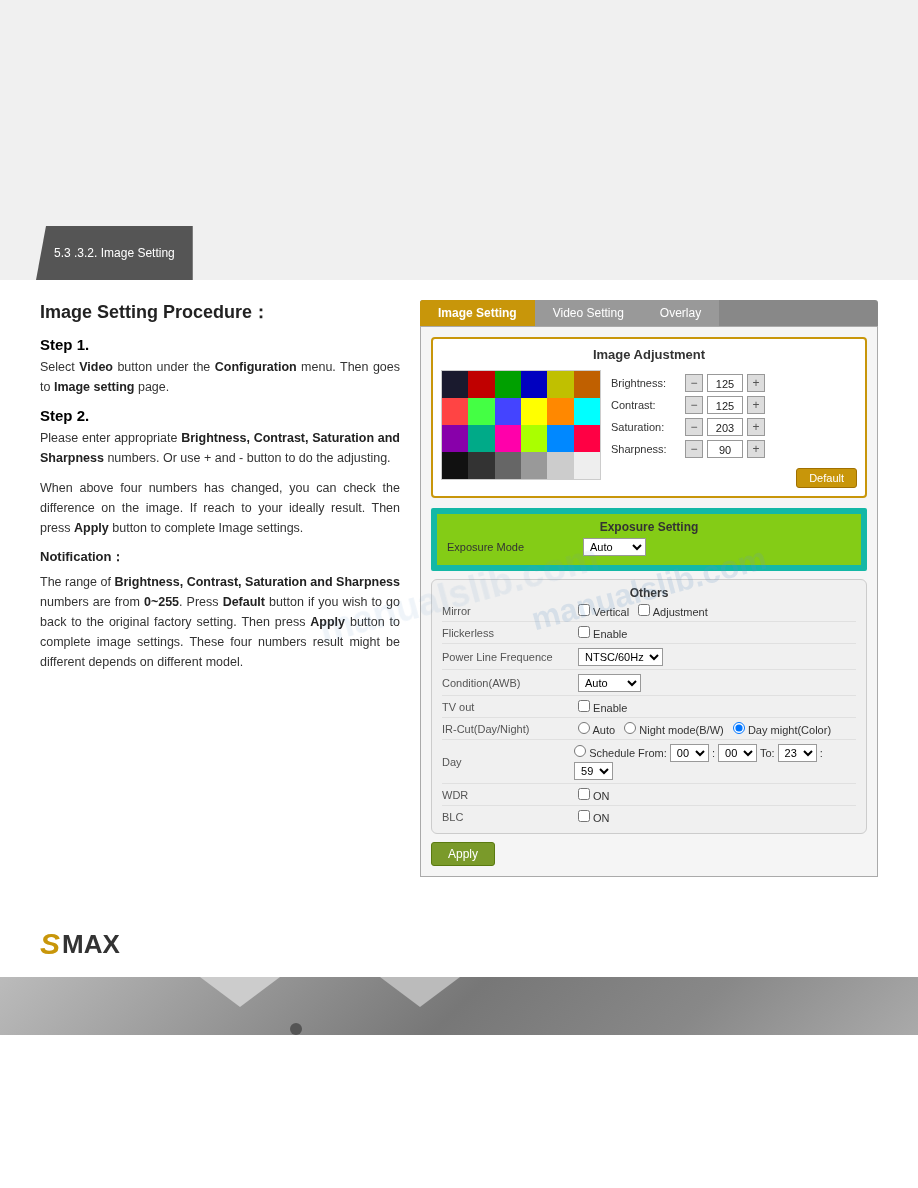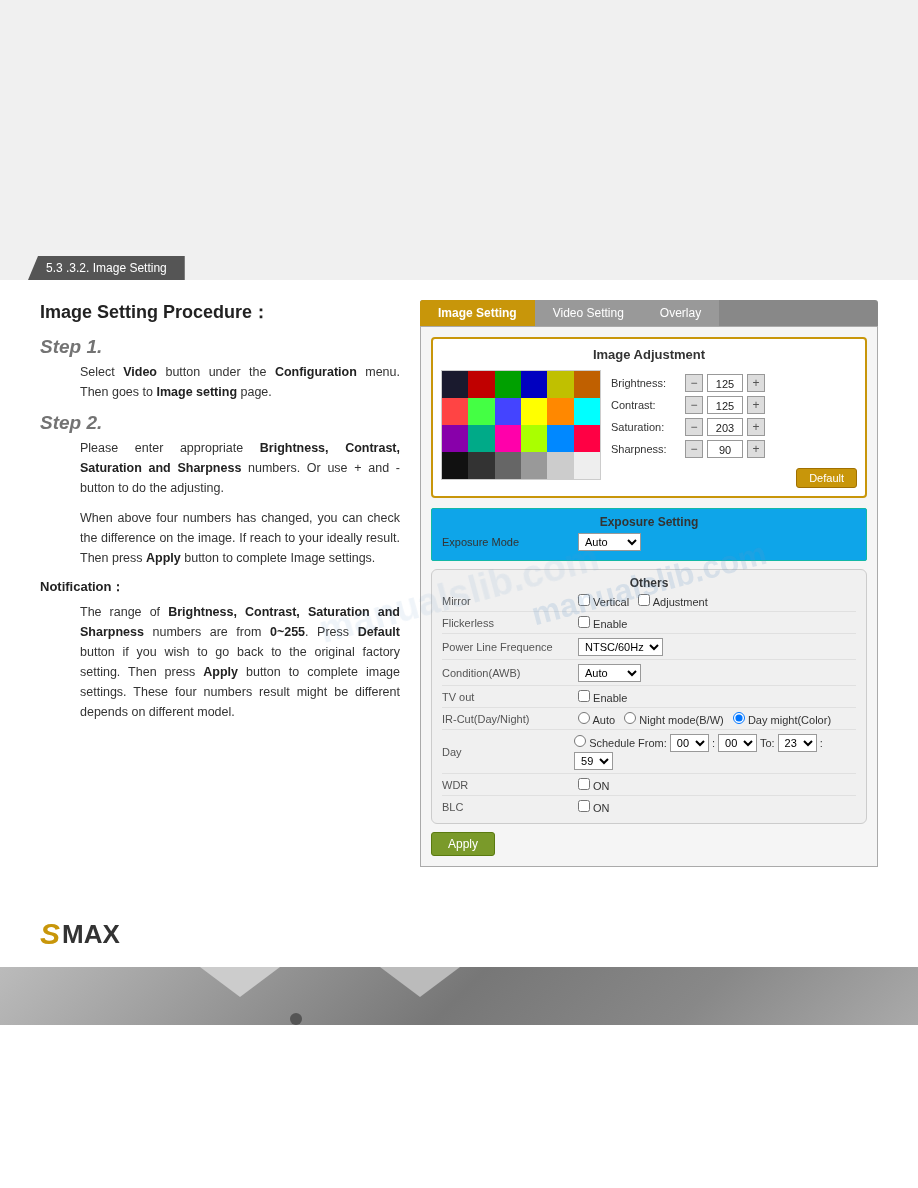--- a/index.html
+++ b/index.html
@@ -18,25 +18,25 @@
       width: 100%;
       height: 280px;
       background: #f0f0f0;
       position: relative;
     }
 
     
     .tab-label {
       position: absolute;
       bottom: 0;
-      left: 28px;
+      left: 36px;
       background: #555;
       color: #fff;
       font-size: 12px;
-      padding: 5px 18px;
+      padding: 20px 18px;
       clip-path: polygon(10px 0%, 100% 0%, 100% 100%, 0% 100%);
     }
 
     
     .main-content {
       padding: 20px 40px 20px 40px;
       display: flex;
       gap: 20px;
     }
 
@@ -47,34 +47,32 @@
     }
 
     .procedure-title {
       font-size: 18px;
       font-weight: bold;
       margin-bottom: 12px;
       color: #222;
     }
 
     .step-label {
-      color: #737373;
-      font-weight: bold;
-      font-size: 19px;
+      color: #000000;
+      font-weight: bold;
+      font-size: 15px;
       margin-bottom: 4px;
-      font-style: italic;
     }
 
     .step-text {
       font-size: 12.5px;
       color: #333;
       line-height: 1.6;
       margin-bottom: 10px;
       text-align: justify;
-      margin-left: 40px;
     }
 
     .step-text strong {
       font-weight: bold;
       color: #222;
     }
 
     .notification-title {
       font-size: 13px;
       font-weight: bold;
@@ -206,22 +204,22 @@
       border-radius: 3px;
       padding: 3px 12px;
       font-size: 11px;
       cursor: pointer;
       margin-top: 6px;
       align-self: flex-end;
     }
 
     
     .exposure-section {
-      border: 1px solid #14b8a6;
-      background: #0ea5e9;
+      border: 6px solid #14b8a6;
+      background: #84cc16;
       padding: 6px 10px;
       margin-bottom: 8px;
       border-radius: 2px;
     }
 
     .sub-header {
       text-align: center;
       font-size: 12px;
       font-weight: bold;
       color: #333;

